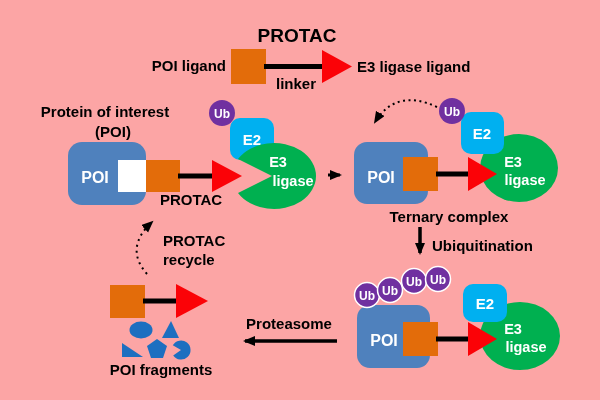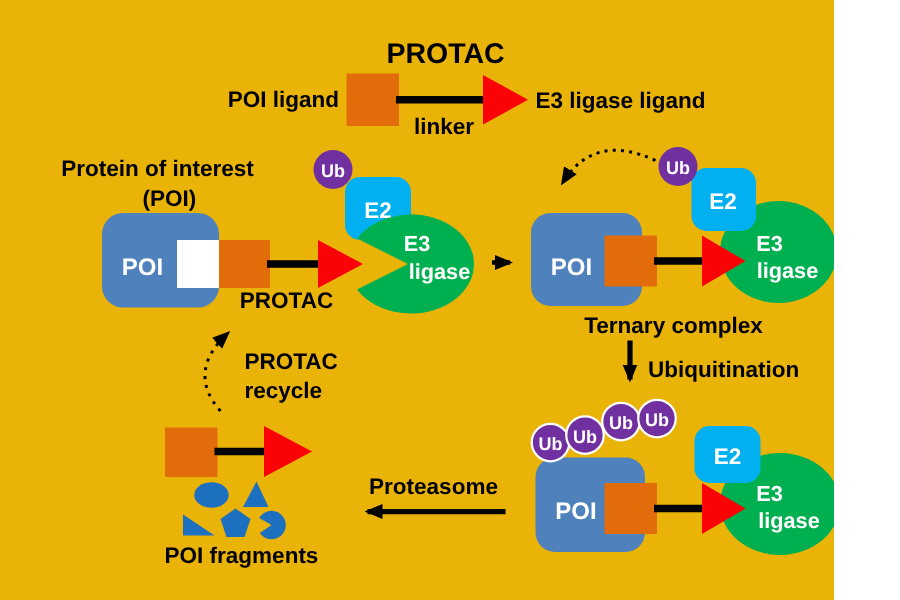--- a/index.html
+++ b/index.html
@@ -1,20 +1,20 @@
 <!DOCTYPE html>
 <html><head>
 <meta charset="utf-8">
 <style>
   html, body { margin: 0; padding: 0; background: #ffffff; }
   .canvas {
     position: relative;
-    width: 556px;
+    width: 600px;
     height: 400px;
-    background: #eab308;
+    background: #fca5a5;
     overflow: hidden;
     font-family: "Liberation Sans", sans-serif;
   }
   svg text {
     font-family: "Liberation Sans", sans-serif;
     font-weight: bold;
     fill: #000000;
   }
   svg text.on-shape { fill: #ffffff; }
   .t18 { font-size: 19px; }

